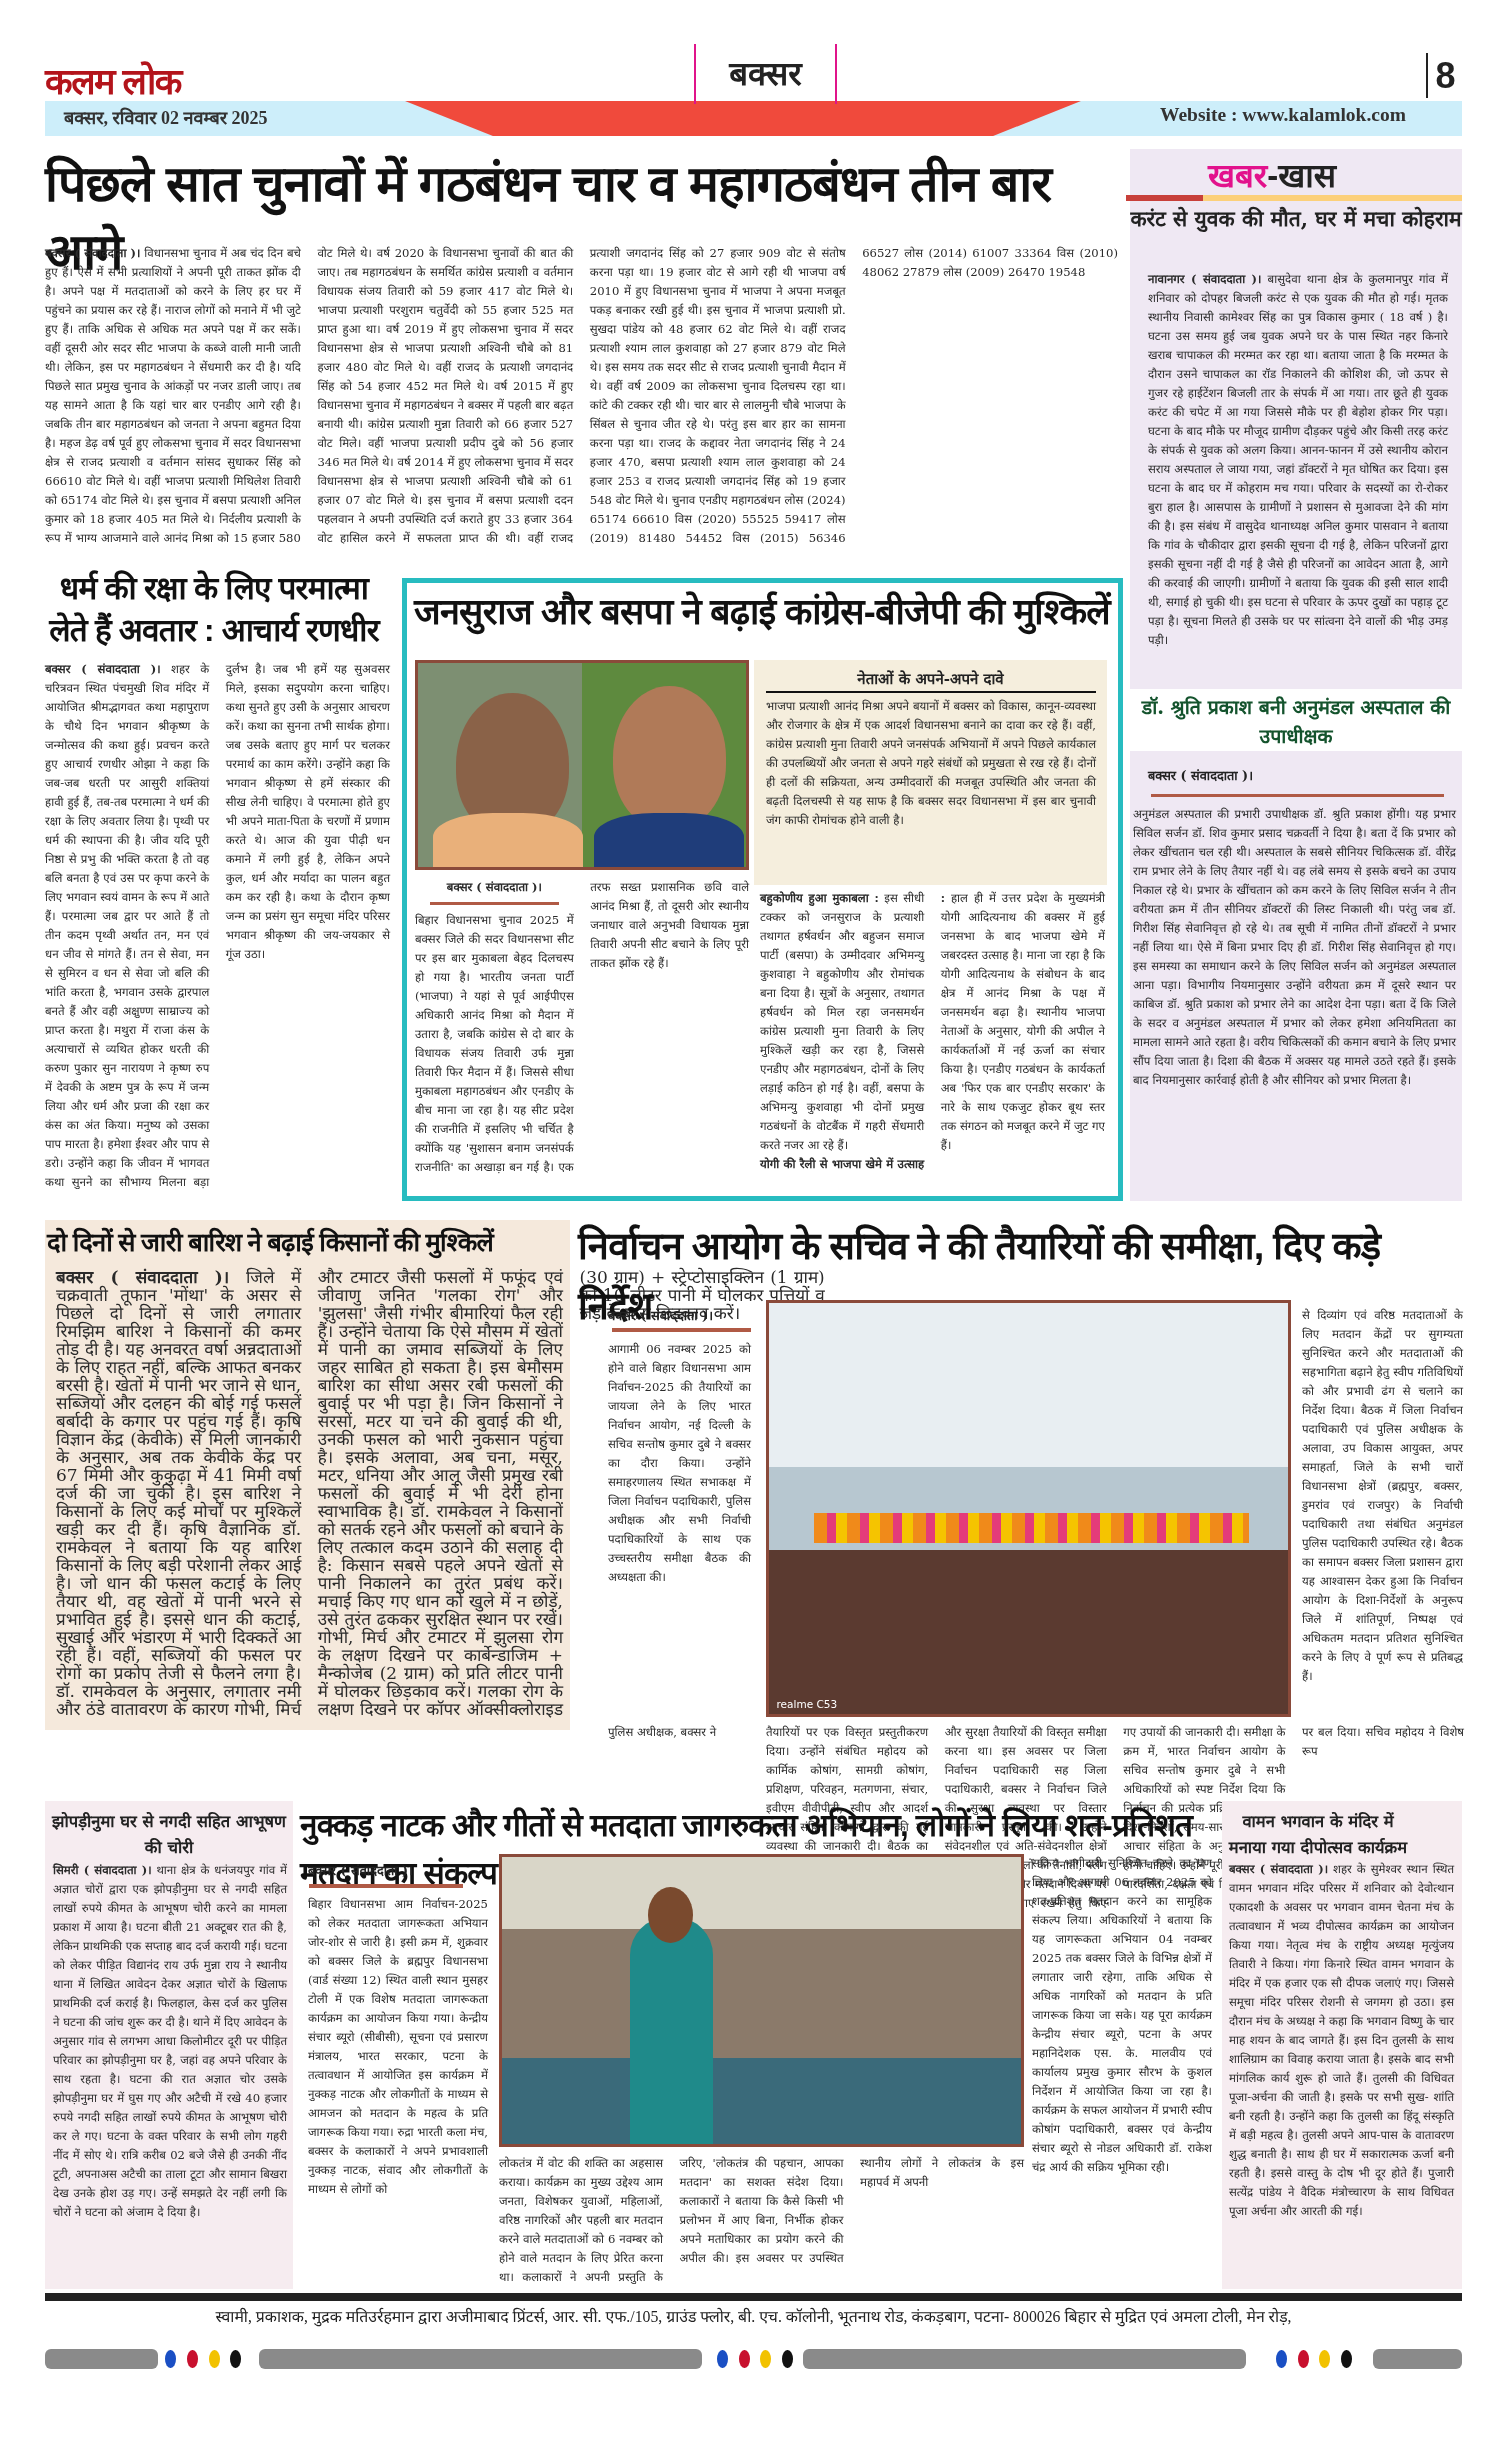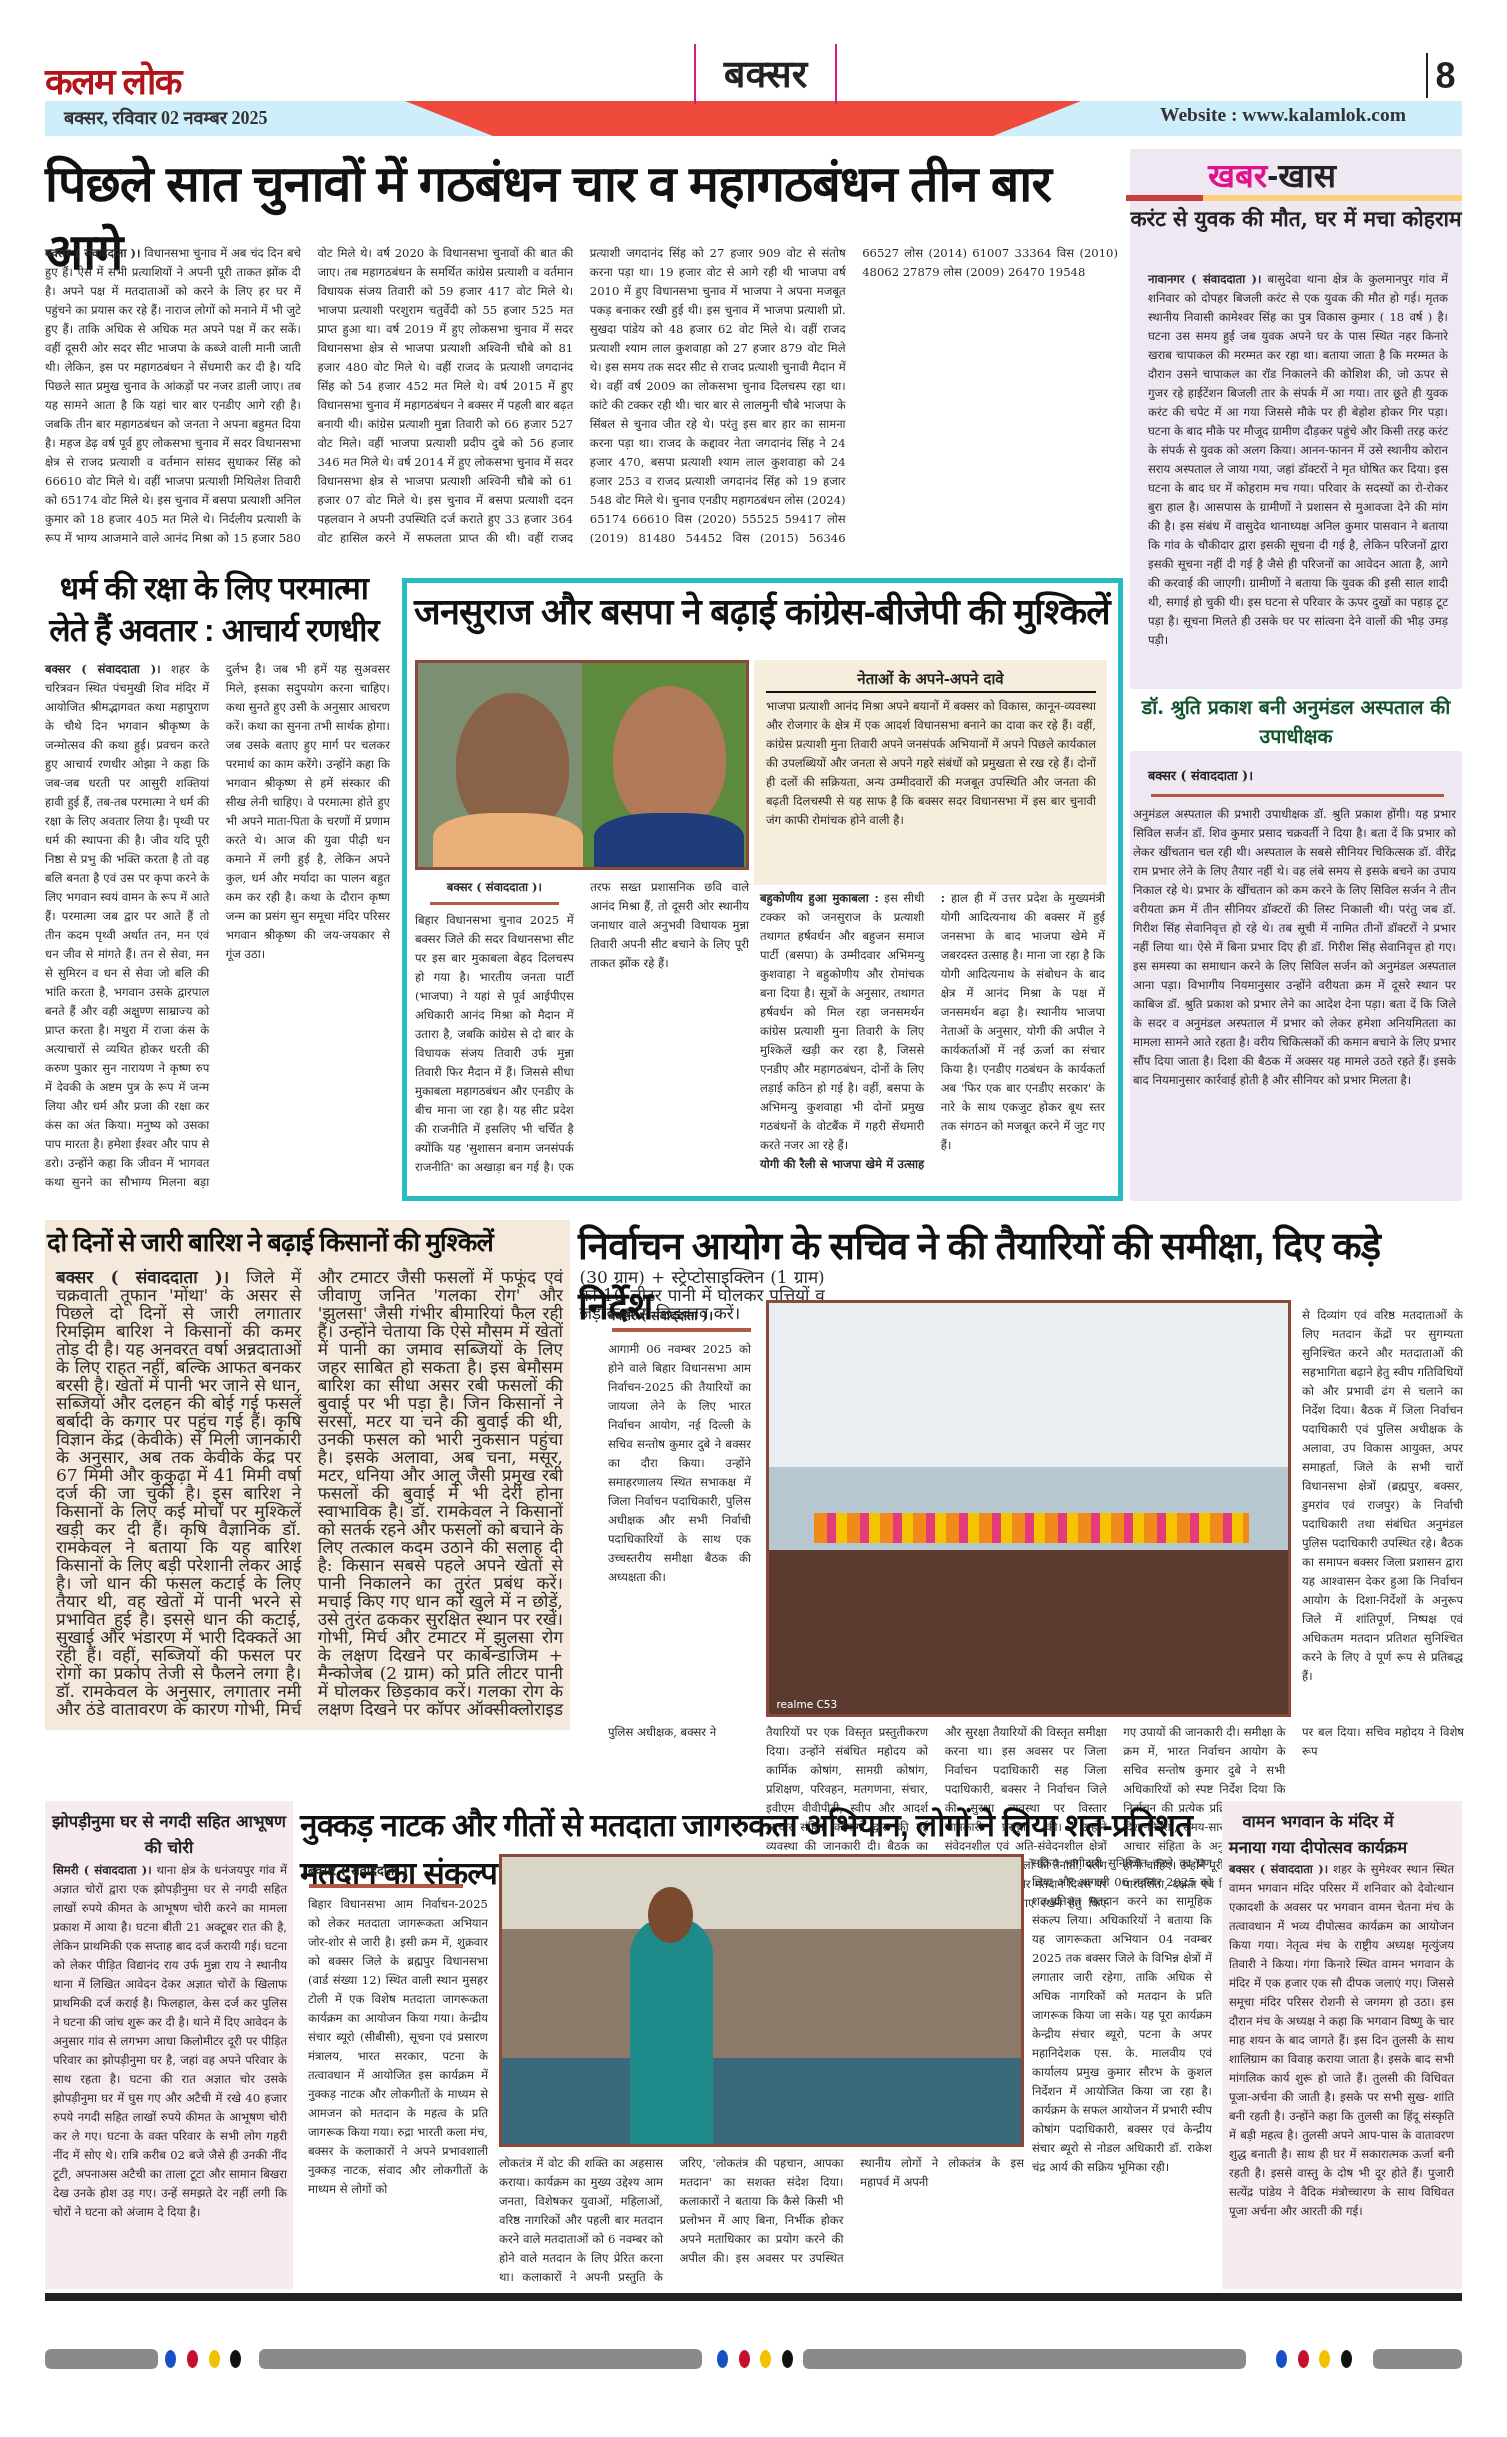--- a/index.html
+++ b/index.html
@@ -9,21 +9,21 @@
   .body-text { font-family: "DejaVu Serif", serif; font-size: 11.6px; line-height: 19px; color: #2a2a2a; text-align: justify; }
   .cols { column-gap: 16.5px; column-fill: auto; }
   .dateline { font-weight: bold; }
   .rule { height: 3.8px; background: #b05a45; }
   .photo { border: 3px solid #8a4a3a; overflow: hidden; }
 
   
   #masthead-band { left: 45px; top: 101px; width: 1417px; height: 35px; background: #cdeefa; }
   #masthead-red { left: 405px; top: 101px; width: 676px; height: 35px; background: #f04a3c; clip-path: polygon(0 0, 100% 0, 87% 100%, 13% 100%); }
   #brand { left: 45px; top: 56px; font-family: "Liberation Sans", sans-serif; font-weight: bold; font-size: 36px; color: #b3141b; letter-spacing: -1.5px; }
-  #section-box { left: 694px; top: 44px; width: 143px; height: 60px; border-left: 2.3px solid #e0148a; border-right: 2.3px solid #e0148a; text-align: center; font-family: "Liberation Sans", sans-serif; font-weight: bold; font-size: 38px; line-height: 60px; color: #222; }
+  #section-box { left: 694px; top: 44px; width: 143px; height: 60px; border-left: 2.3px solid #e0148a; border-right: 2.3px solid #e0148a; text-align: center; font-family: "Liberation Sans", sans-serif; font-weight: bold; font-size: 33px; line-height: 60px; color: #222; }
   #page-num { left: 1426px; top: 53px; width: 45px; height: 45px; border-left: 2.3px solid #222; font-family: "Liberation Sans", sans-serif; font-weight: bold; font-size: 36px; line-height: 45px; padding-left: 7.5px; color: #222; }
   #edition-date { left: 64px; top: 105px; font-family: "Liberation Serif", serif; font-size: 18px; font-weight: bold; color: #333; }
   #website { left: 1160px; top: 104px; font-family: "Liberation Serif", serif; font-size: 19.5px; font-weight: bold; color: #333; }
 
   
   #lead-headline { left: 45px; top: 150px; width: 1081px; font-size: 50px; line-height: 68px; }
   #lead-body { left: 45px; top: 244px; width: 1073px; height: 304px; column-count: 4; }
 
   
   #kk-box { left: 1130px; top: 149px; width: 332px; height: 540px; background: #efe8f3; }
@@ -196,20 +196,21 @@
 
 <div class="abs" id="deep-box"></div>
 <h2 class="abs" id="deep-headline">वामन भगवान के मंदिर में मनाया गया दीपोत्सव कार्यक्रम</h2>
 <div class="abs body-text" id="deep-body">
   <span class="dateline">बक्सर ( संवाददाता )।</span>
   <span>शहर के सुमेश्वर स्थान स्थित वामन भगवान मंदिर परिसर में शनिवार को देवोत्थान एकादशी के अवसर पर भगवान वामन चेतना मंच के तत्वावधान में भव्य दीपोत्सव कार्यक्रम का आयोजन किया गया। नेतृत्व मंच के राष्ट्रीय अध्यक्ष मृत्युंजय तिवारी ने किया। गंगा किनारे स्थित वामन भगवान के मंदिर में एक हजार एक सौ दीपक जलाएं गए। जिससे समूचा मंदिर परिसर रोशनी से जगमग हो उठा। इस दौरान मंच के अध्यक्ष ने कहा कि भगवान विष्णु के चार माह शयन के बाद जागते हैं। इस दिन तुलसी के साथ शालिग्राम का विवाह कराया जाता है। इसके बाद सभी मांगलिक कार्य शुरू हो जाते हैं। तुलसी की विधिवत पूजा-अर्चना की जाती है। इसके पर सभी सुख- शांति बनी रहती है। उन्होंने कहा कि तुलसी का हिंदू संस्कृति में बड़ी महत्व है। तुलसी अपने आप-पास के वातावरण शुद्ध बनाती है। साथ ही घर में सकारात्मक ऊर्जा बनी रहती है। इससे वास्तु के दोष भी दूर होते हैं। पुजारी सत्येंद्र पांडेय ने वैदिक मंत्रोच्चारण के साथ विधिवत पूजा अर्चना और आरती की गई।</span>
 </div>
 
 <div class="abs" id="footer-rule"></div>
 <div class="abs" id="imprint">
+  <div>स्वामी, प्रकाशक, मुद्रक मतिउर्रहमान द्वारा अजीमाबाद प्रिंटर्स, आर. सी. एफ./105, ग्राउंड फ्लोर, बी. एच. कॉलोनी, भूतनाथ रोड, कंकड़बाग, पटना- 800026 बिहार से मुद्रित एवं अमला टोली, मेन रोड़,</div>
 </div>
 <div class="abs" id="reg-strip">
     <div class="roll" style="left: 0px; width: 113px;"></div>
     <div class="roll" style="left: 214px; width: 443px;"></div>
     <div class="roll" style="left: 758px; width: 443px;"></div>
     <div class="roll" style="left: 1328px; width: 89px;"></div>
     <div class="dot" style="left: 120px; background: rgb(26, 79, 196);"></div>
     <div class="dot" style="left: 142px; background: rgb(200, 16, 46);"></div>
     <div class="dot" style="left: 164px; background: rgb(242, 194, 0);"></div>
     <div class="dot" style="left: 185px; background: rgb(17, 17, 17);"></div>

